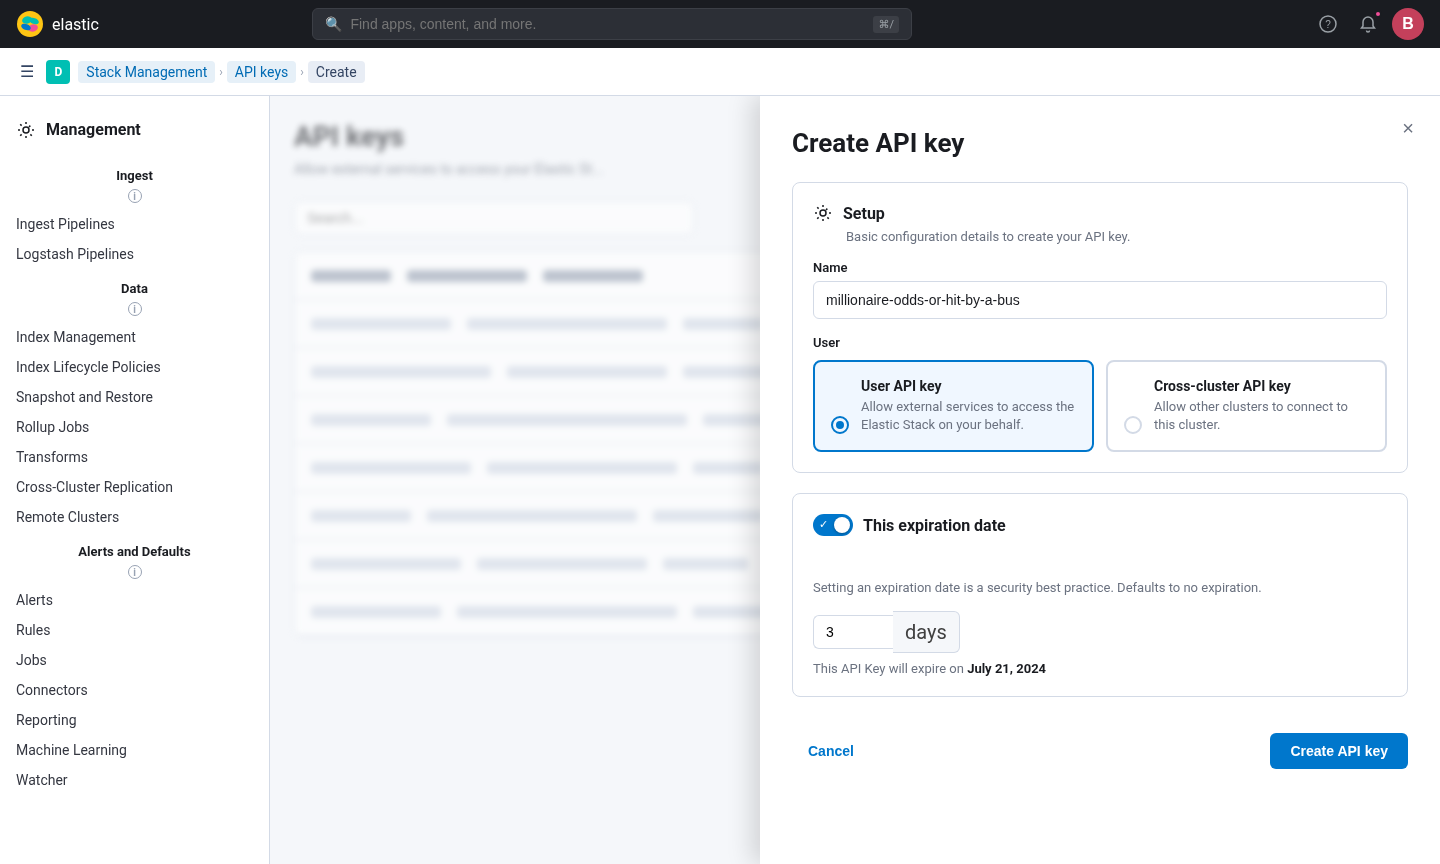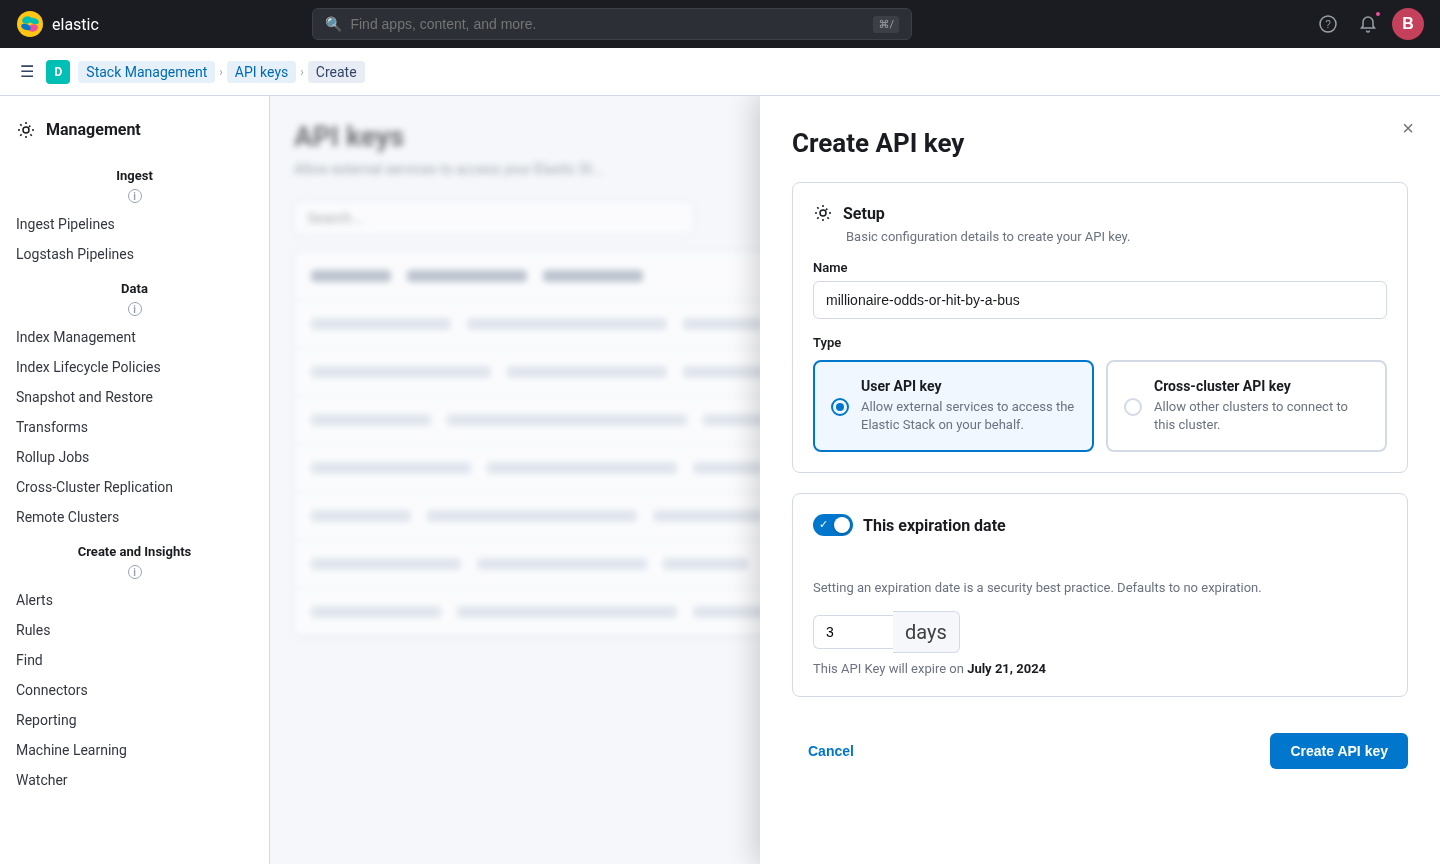--- a/index.html
+++ b/index.html
@@ -350,21 +350,21 @@
       display: flex;
       gap: 12px;
     }
     .type-option {
       flex: 1;
       border: 2px solid #d3dae6;
       border-radius: 8px;
       padding: 16px;
       cursor: pointer;
       display: flex;
-      align-items: center;
+      align-items: flex-end;
       gap: 12px;
     }
     .type-option.selected {
       border-color: #0077cc;
       background: #f0f7ff;
     }
     .radio-circle {
       width: 18px;
       height: 18px;
       border-radius: 50%;
@@ -584,32 +584,32 @@
     <div class="sidebar-item">Ingest Pipelines</div>
     <div class="sidebar-item">Logstash Pipelines</div>
 
     <div class="sidebar-section-title">
       <span>Data</span>
       <span class="info-icon">i</span>
     </div>
     <div class="sidebar-item">Index Management</div>
     <div class="sidebar-item">Index Lifecycle Policies</div>
     <div class="sidebar-item">Snapshot and Restore</div>
+    <div class="sidebar-item">Rollup Jobs</div>
     <div class="sidebar-item">Transforms</div>
-    <div class="sidebar-item">Rollup Jobs</div>
     <div class="sidebar-item">Cross-Cluster Replication</div>
     <div class="sidebar-item">Remote Clusters</div>
 
     <div class="sidebar-section-title">
-      <span>Create and Insights</span>
+      <span>Alerts and Defaults</span>
       <span class="info-icon">i</span>
     </div>
     <div class="sidebar-item">Alerts</div>
     <div class="sidebar-item">Rules</div>
-    <div class="sidebar-item">Find</div>
+    <div class="sidebar-item">Jobs</div>
     <div class="sidebar-item">Connectors</div>
     <div class="sidebar-item">Reporting</div>
     <div class="sidebar-item">Machine Learning</div>
     <div class="sidebar-item">Watcher</div>
   </aside>
 
   <div class="content-area">
     <div class="content-blur">
       <h1 class="page-title">API keys</h1>
       <p class="page-subtitle">Allow external services to access your Elastic St...</p>
@@ -672,21 +672,21 @@
               <circle cx="10" cy="10" r="3" stroke="#1a1c21" stroke-width="1.5"></circle>
               <path d="M10 2v2M10 16v2M2 10h2M16 10h2M4.22 4.22l1.42 1.42M14.36 14.36l1.42 1.42M14.36 5.64l-1.42 1.42M5.64 14.36l-1.42 1.42" stroke="#1a1c21" stroke-width="1.5"></path>
             </svg>
             <span class="setup-title">Setup</span>
           </div>
           <p class="setup-subtitle">Basic configuration details to create your API key.</p>
 
           <div class="field-label">Name</div>
           <input class="field-input" type="text" id="api-key-name" value="millionaire-odds-or-hit-by-a-bus" style="">
 
-          <div class="type-label">Type</div>
+          <div class="type-label">User</div>
           <div class="type-options">
             <div class="type-option selected">
               <div class="radio-circle checked">
                 <div class="radio-dot"></div>
               </div>
               <div class="type-option-content">
                 <div class="option-title">User API key</div>
                 <div class="option-desc">Allow external services to access the Elastic Stack on your behalf.</div>
               </div>
             </div>

